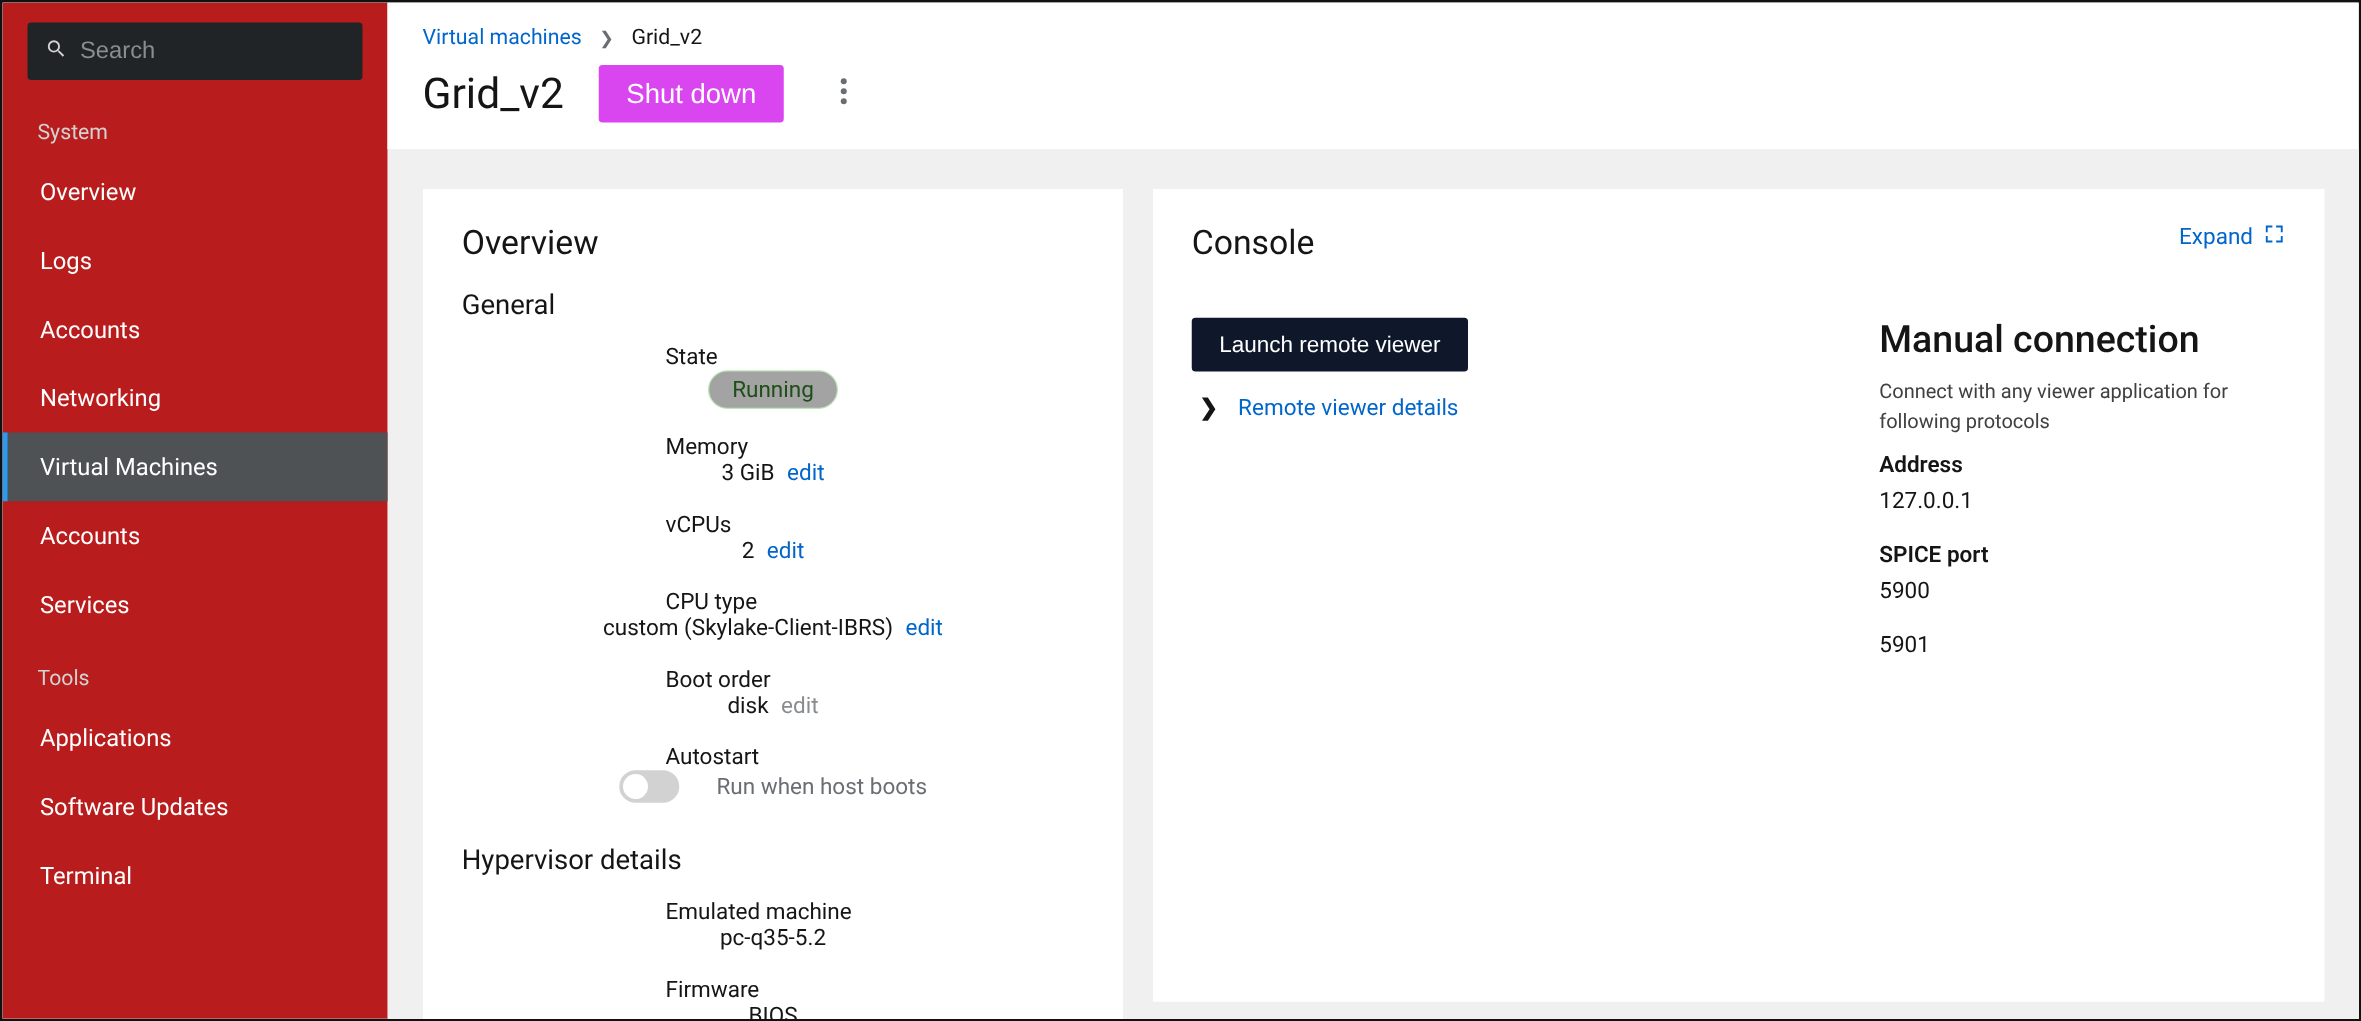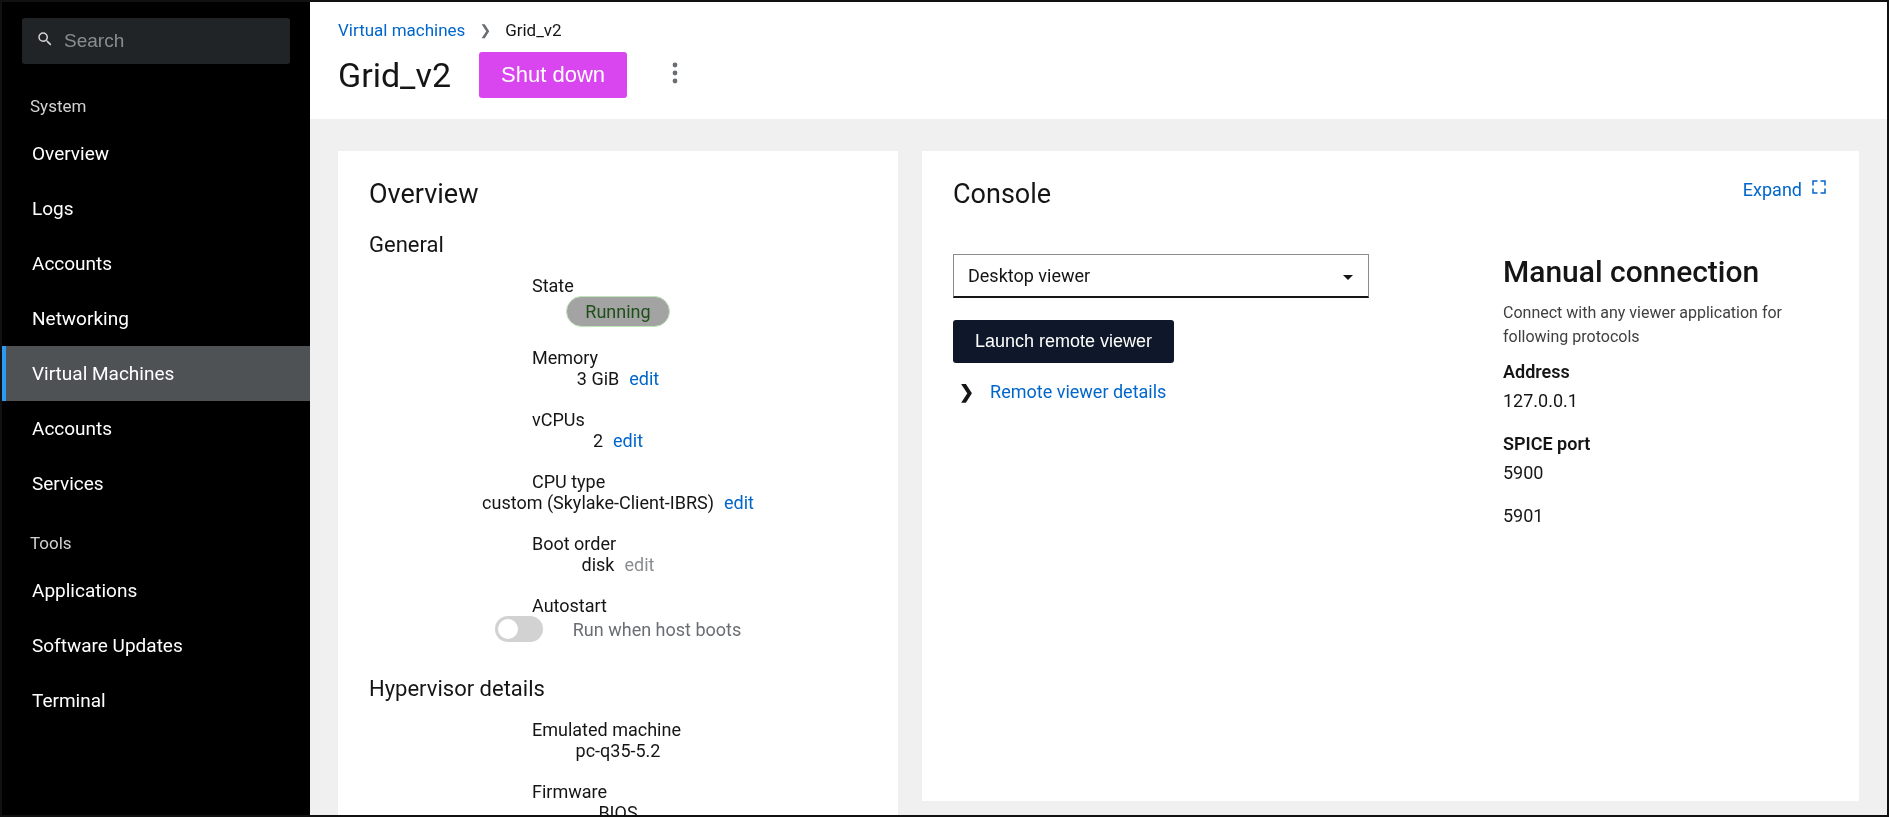--- a/index.html
+++ b/index.html
@@ -12,21 +12,21 @@
     border: 2px solid #111;
     width: 1889px;
     height: 817px;
     position: relative;
     display: flex;
     overflow: hidden;
   }
   
   .sidebar {
     width: 308px;
-    background: #000000;
+    background: #b91c1c;
     color: #d2d2d2;
     display: flex;
     flex-direction: column;
     flex-shrink: 0;
   }
   .sidebar-search-wrap {
     padding: 16px 20px 10px 20px;
   }
   .sidebar-search {
     background: #212427;
@@ -355,28 +355,20 @@
           <span>
             <svg width="18" height="18" viewBox="0 0 24 24">
                 <path d="M3 3h7v2H5v5H3V3zm18 0v7h-2V5h-5V3h7zM3 21v-7h2v5h5v2H3zm18 0h-7v-2h5v-5h2v7z"></path>
               </svg>
           </span>
         </div>
       </div>
 
       <div class="console-body">
         <div class="console-left">
-          <div class="select">
-            <span>Desktop viewer</span>
-            <span>
-              <svg width="12" height="8" viewBox="0 0 12 8">
-                  <path d="M1 1l5 5 5-5z"></path>
-                </svg>
-            </span>
-          </div>
           <button class="btn-launch">Launch remote viewer</button>
           <div class="remote-details">
             <span class="chev">❯</span>
             <span>Remote viewer details</span>
           </div>
         </div>
 
         <div class="console-right">
           <h3 class="big">Manual connection</h3>
           <p class="connect-desc">Connect with any viewer application for following protocols</p>

